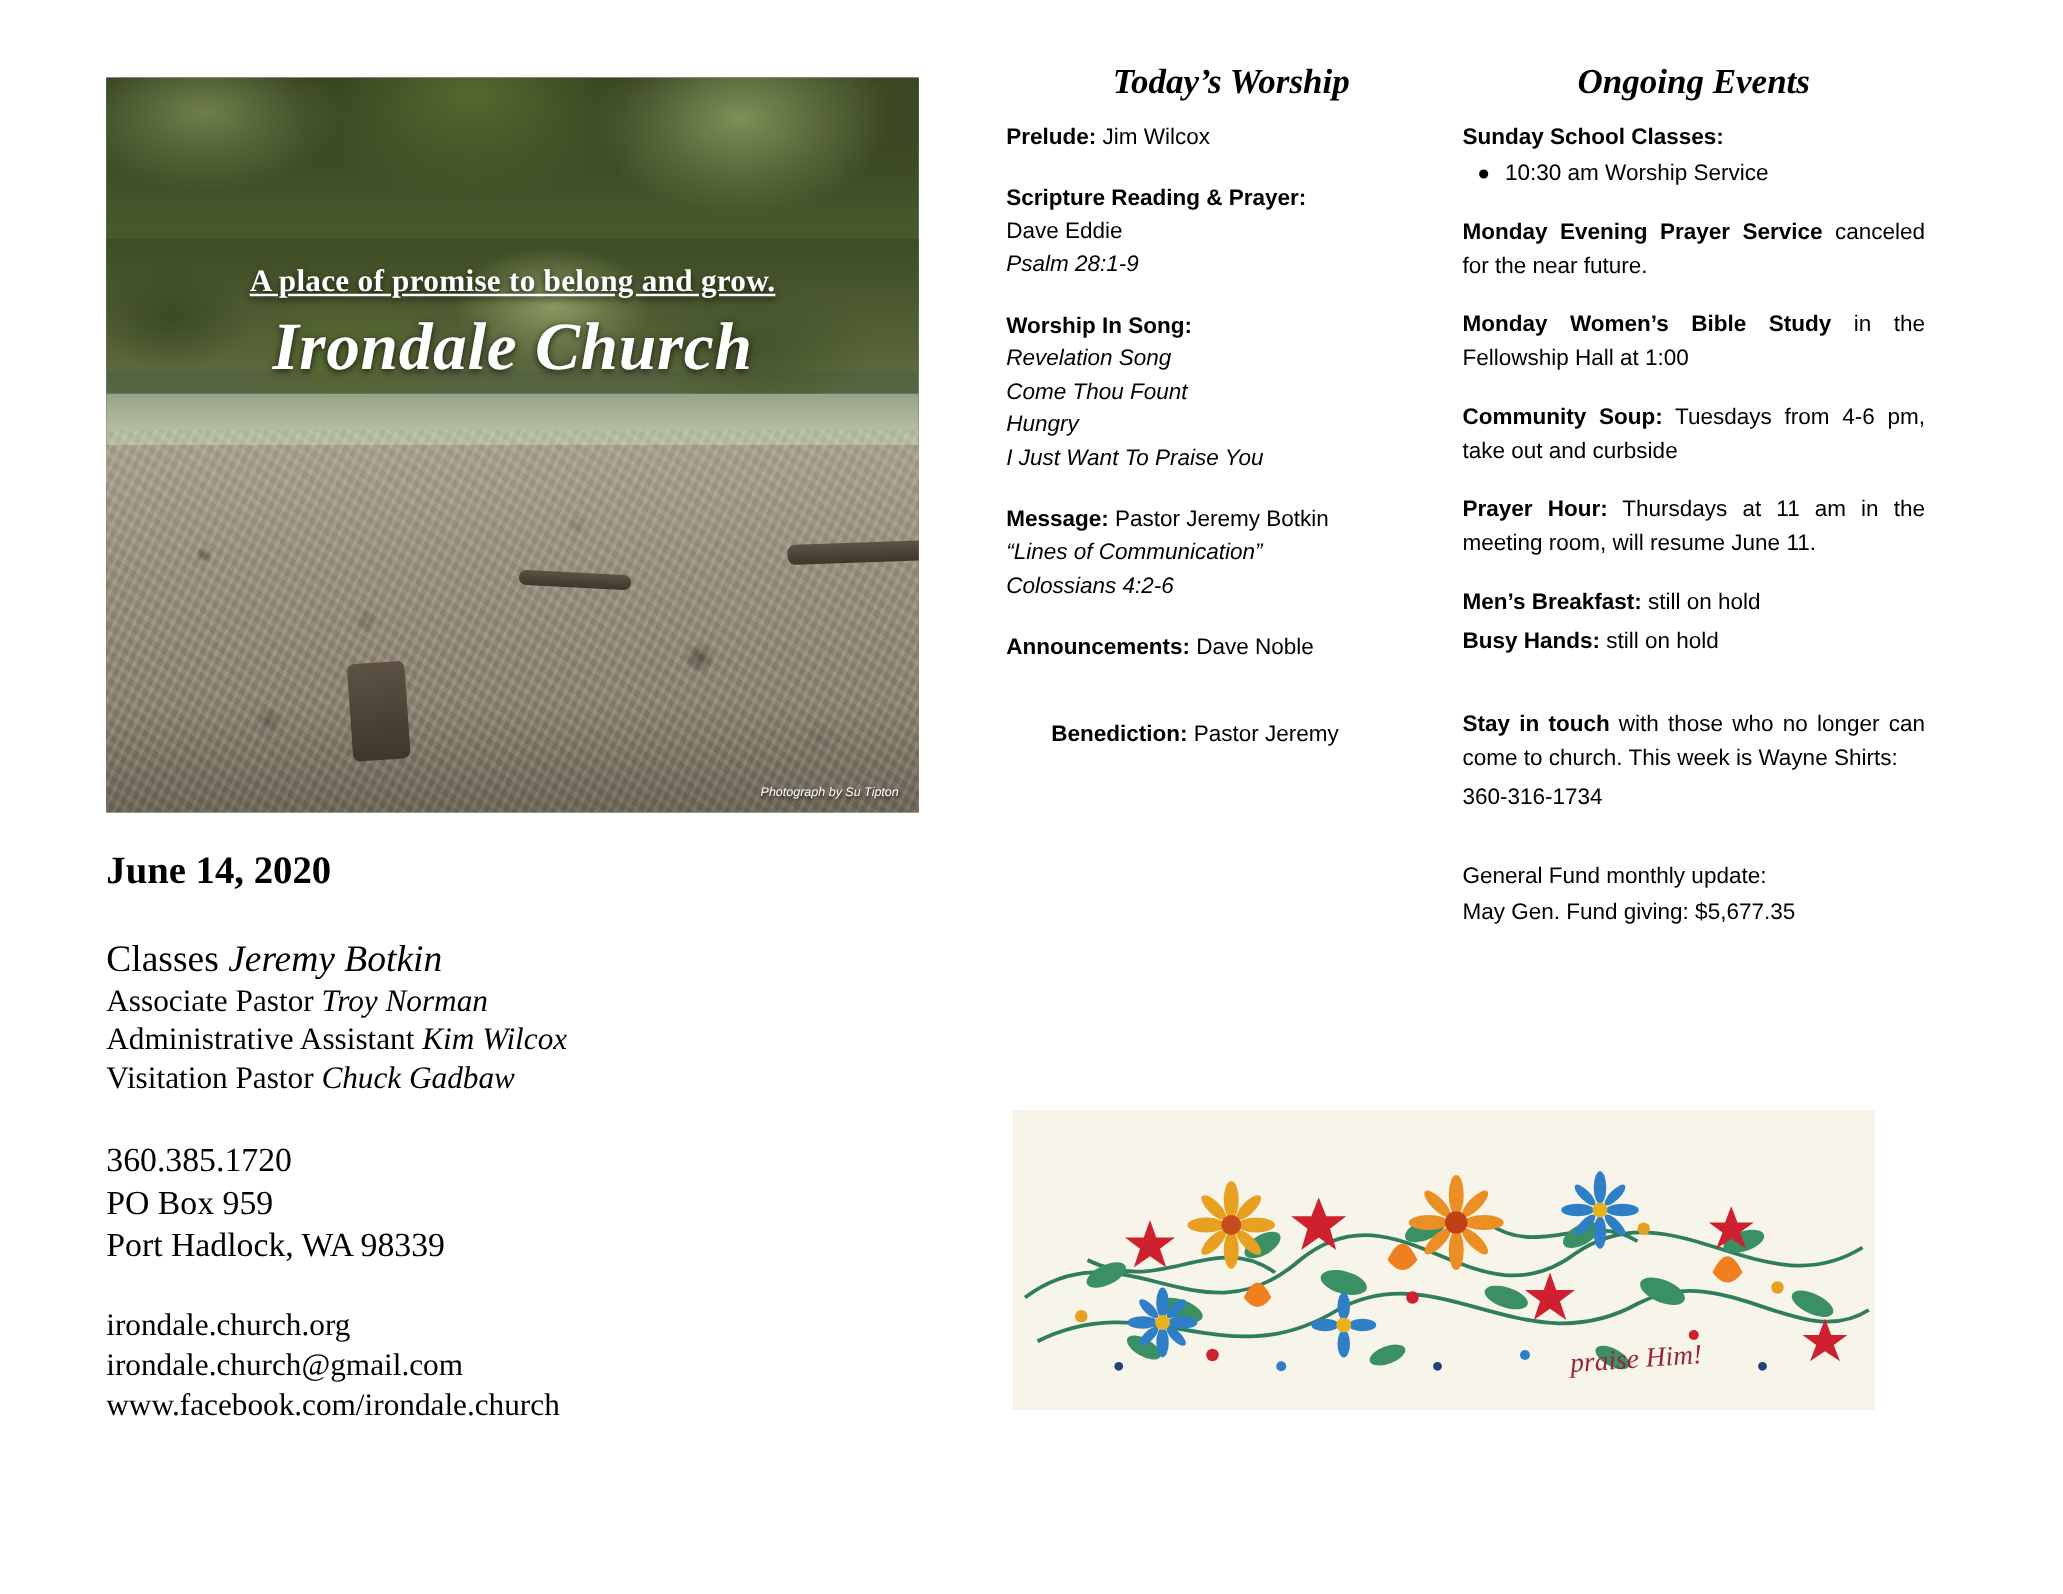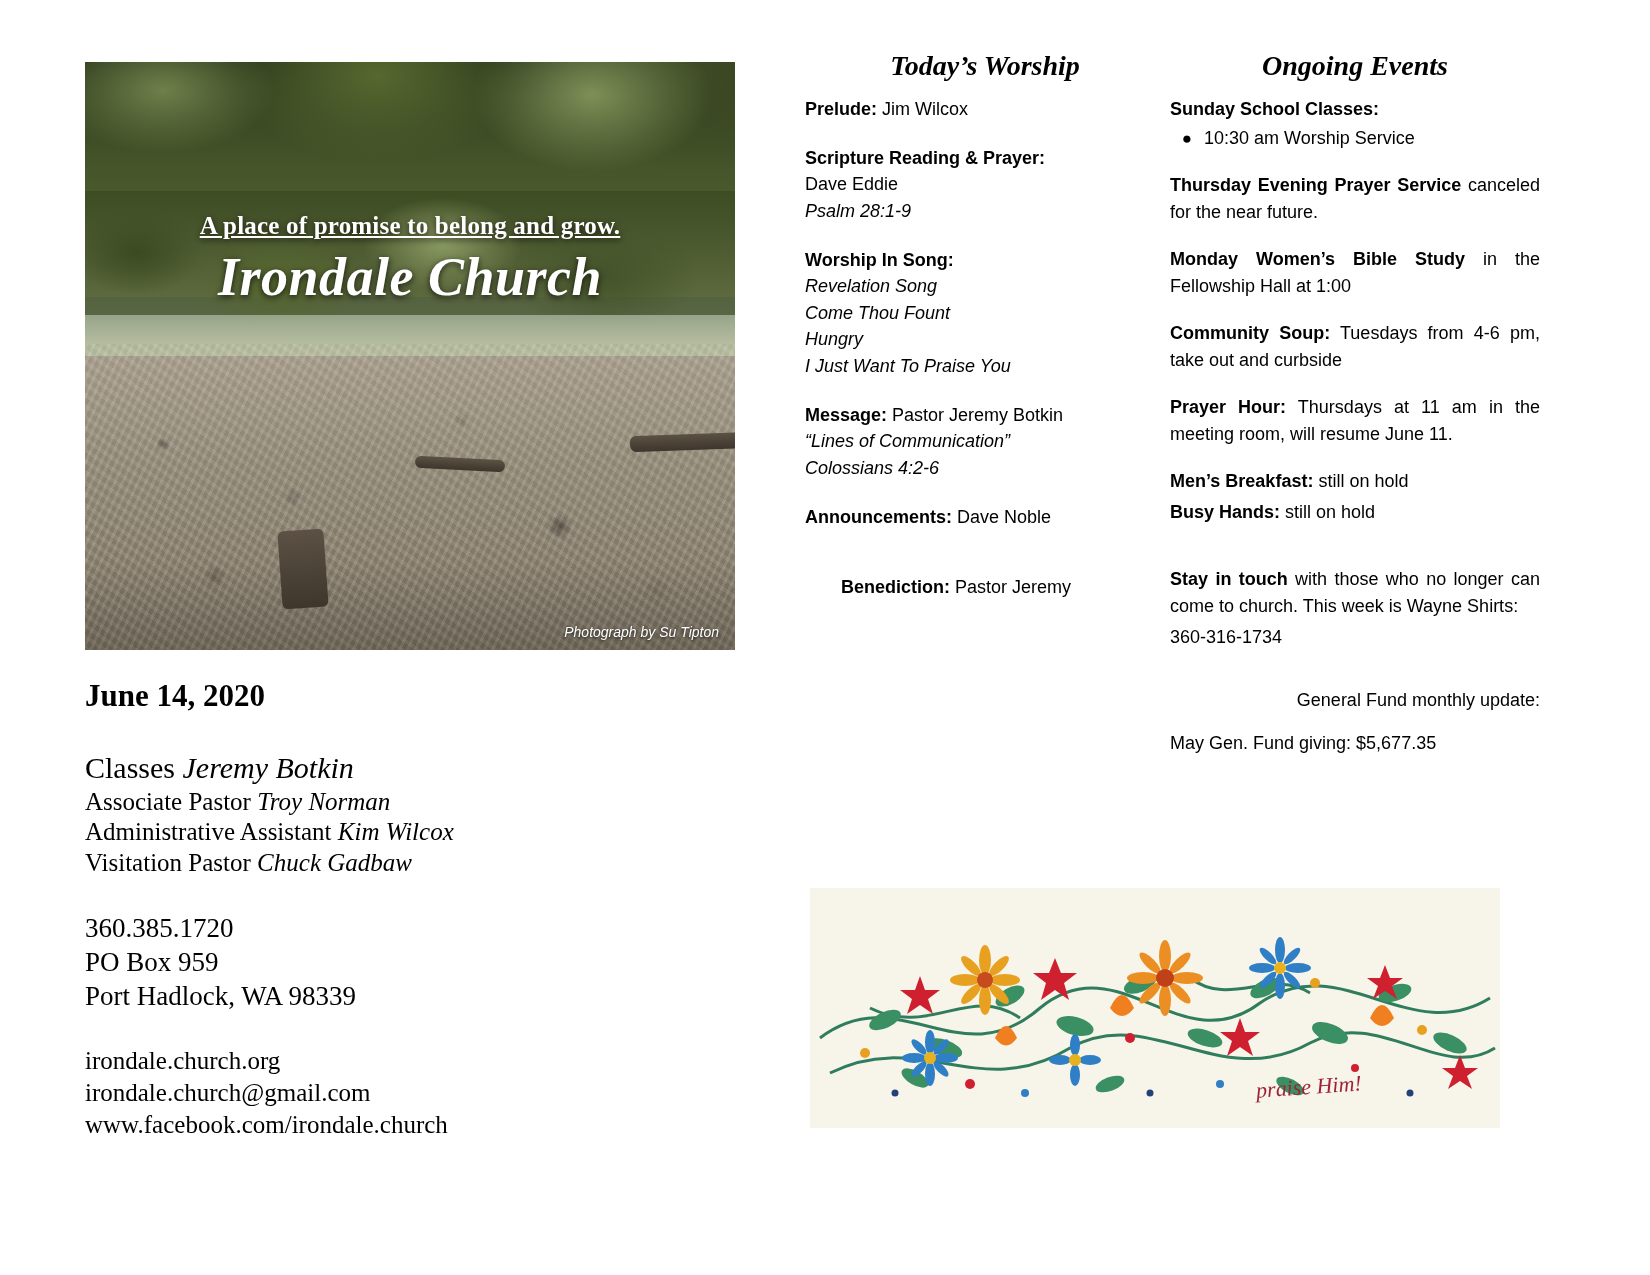--- a/index.html
+++ b/index.html
@@ -122,21 +122,21 @@
     font-size: 54px;
     letter-spacing: 0.5px;
   }
   .photo-credit {
     position: absolute;
     right: 16px;
     bottom: 10px;
     color: #ffffff;
     font-family: "Liberation Sans", sans-serif;
     font-style: italic;
-    font-size: 14px;
+    font-size: 10px;
     text-shadow: 0 1px 3px rgba(0,0,0,0.8);
   }
 
   .left-text {
     position: absolute;
     left: 85px;
     top: 678px;
     width: 650px;
     text-align: left;
   }
@@ -343,21 +343,21 @@
 
       <div class="eblock no-justify">
         <b>Sunday School Classes:</b>
         <div class="bullet-row">
           <span class="bullet-dot">●</span>
           <span>10:30 am Worship Service</span>
         </div>
       </div>
 
       <div class="eblock">
-        <b>Thursday Evening Prayer Service</b><span> canceled for the near future.</span>
+        <b>Monday Evening Prayer Service</b><span> canceled for the near future.</span>
       </div>
 
       <div class="eblock">
         <b>Monday Women’s Bible Study</b><span> in the Fellowship Hall at 1:00</span>
       </div>
 
       <div class="eblock">
         <b>Community Soup:</b><span>  Tuesdays from 4-6 pm, take out and curbside</span>
       </div>
 
@@ -374,21 +374,21 @@
       </div>
 
       <div class="eblock" style="margin-top:40px;margin-bottom:4px;">
         <b>Stay in touch</b><span> with those who no longer can come to church.  This week is Wayne Shirts:</span>
       </div>
 
       <div class="eblock no-justify">
         <span>360-316-1734</span>
       </div>
 
-      <div class="eblock no-justify" style="margin-top:36px;margin-bottom:16px;text-align:right;">
+      <div class="eblock no-justify" style="margin-top:36px;margin-bottom:2px;">
         <span>General Fund monthly update:</span>
       </div>
 
       <div class="eblock no-justify">
         <span>May Gen. Fund giving:  $5,677.35</span>
       </div>
     </div>
   </div>
 
   <div class="floral-banner">

